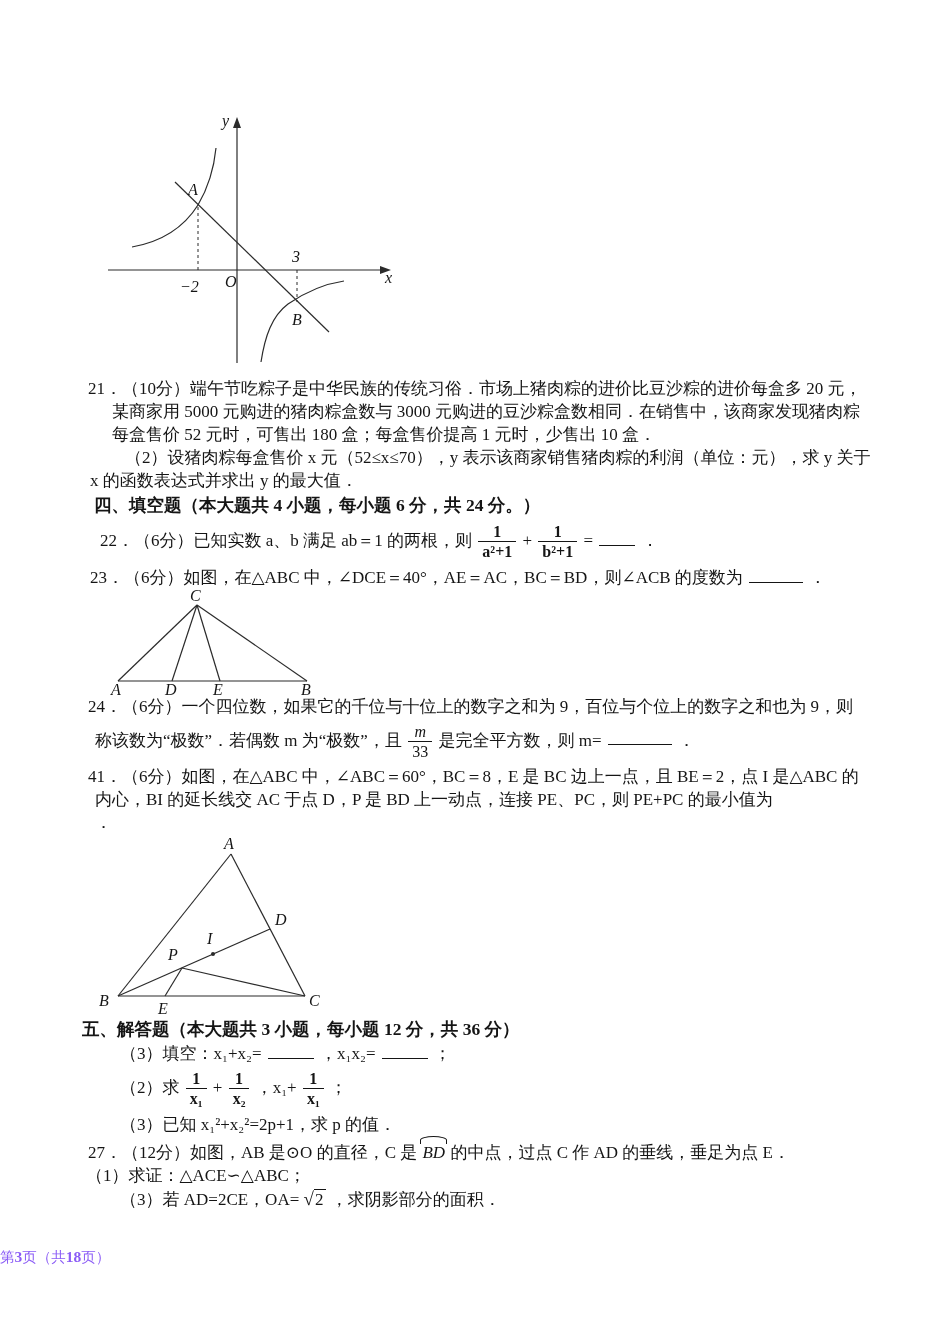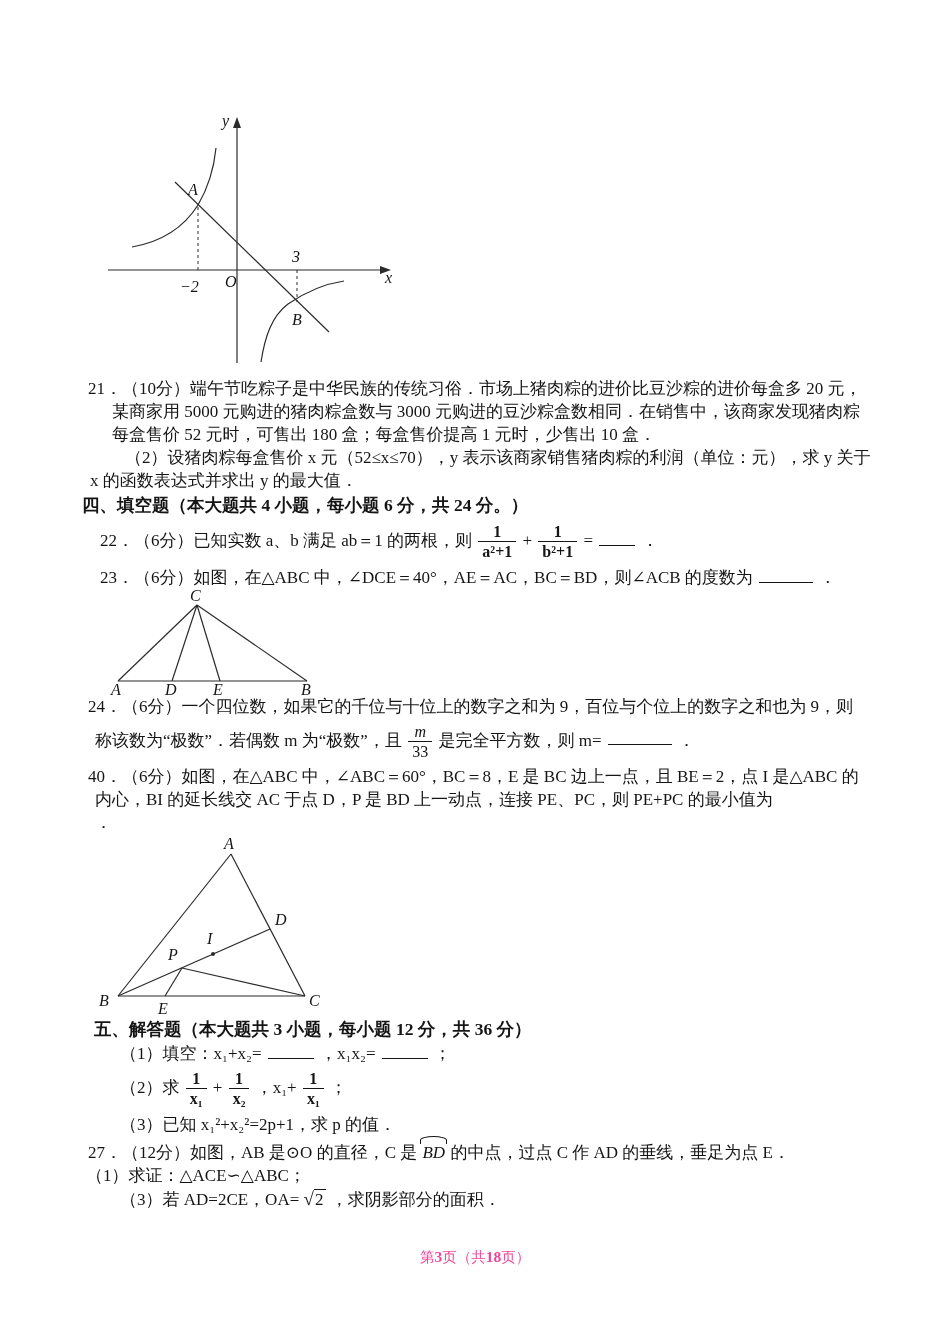--- a/index.html
+++ b/index.html
@@ -19,21 +19,21 @@
   .arc::before{content:"";position:absolute;left:-1px;right:-1px;top:-5px;height:7px;
                border:1.3px solid #151515;border-bottom:none;border-radius:100% 100% 0 0;}
   .sqrt{white-space:nowrap;}
   .sqrt .rsym{font-size:19px;}
   .sqrt .rad{border-top:1.4px solid #151515;padding:0 3px 0 1px;}
   .fig{display:block;}
   .fig text{font-size:16px;font-style:italic;fill:#151515;}
   .fig .stroke{stroke:#2b2b2b;stroke-width:1.2;fill:none;}
   .fig .dash{stroke:#2b2b2b;stroke-width:1;fill:none;stroke-dasharray:3,3;}
   .fig .fillshape{fill:#2b2b2b;stroke:none;}
-  .footer{position:absolute;left:0;width:100%;top:1248px;text-align:center;font-size:14.5px;color:#ec4899;}
+  .footer{position:absolute;left:0;width:100%;top:1248px;text-align:left;font-size:14.5px;color:#8b5cf6;}
   .footer .b{font-weight:bold;font-size:15.5px;}
 </style>
 </head>
 <body>
 
 <div class="page">
   <div class="content">
 
     <svg class="fig" width="290" height="258" viewBox="0 0 290 258" style="margin:112px 0 0 46px;">
       <line class="stroke" x1="129" y1="12" x2="129" y2="251"></line>
@@ -53,33 +53,33 @@
       <text x="80" y="83">A</text>
       <text x="184" y="213">B</text>
     </svg>
 
     <div class="ln" style="margin:7px 0 0 26px">21．（10分）端午节吃粽子是中华民族的传统习俗．市场上猪肉粽的进价比豆沙粽的进价每盒多 20 元，</div>
     <div class="ln" style="margin-left:50px">某商家用 5000 元购进的猪肉粽盒数与 3000 元购进的豆沙粽盒数相同．在销售中，该商家发现猪肉粽</div>
     <div class="ln" style="margin-left:50px">每盒售价 52 元时，可售出 180 盒；每盒售价提高 1 元时，少售出 10 盒．</div>
     <div class="ln" style="margin-left:63px">（2）设猪肉粽每盒售价 x 元（52≤x≤70），y 表示该商家销售猪肉粽的利润（单位：元），求 y 关于</div>
     <div class="ln" style="margin-left:28px">x 的函数表达式并求出 y 的最大值．</div>
 
-    <div class="sec" style="margin-left:20px">四、填空题（本大题共 4 小题，每小题 6 分，共 24 分。）</div>
+    <div class="sec" style="margin-left:32px">四、填空题（本大题共 4 小题，每小题 6 分，共 24 分。）</div>
 
     <div class="ln tallrow" style="margin-left:38px">
       <span>22．（6分）已知实数 a、b 满足 ab＝1 的两根，则</span>
       <span class="frac bf"><span class="fn">1</span><span class="fd">a²+1</span></span>
       <span>+</span>
       <span class="frac bf"><span class="fn">1</span><span class="fd">b²+1</span></span>
       <span>=</span>
       <span class="blank" style="width:36px"></span>
       <span>．</span>
     </div>
 
-    <div class="ln" style="margin-left:38px">
+    <div class="ln" style="margin-left:28px">
       <span>23．（6分）如图，在△ABC 中，∠DCE＝40°，AE＝AC，BC＝BD，则∠ACB 的度数为</span>
       <span class="blank" style="width:54px"></span>
       <span>．</span>
     </div>
 
     <svg class="fig" width="235" height="106" viewBox="0 0 235 106" style="margin-left:38px;">
       <line class="stroke" x1="18" y1="92" x2="207" y2="92"></line>
       <line class="stroke" x1="97" y1="16" x2="18" y2="92"></line>
       <line class="stroke" x1="97" y1="16" x2="72" y2="92"></line>
       <line class="stroke" x1="97" y1="16" x2="120" y2="92"></line>
@@ -93,45 +93,45 @@
 
     <div class="ln" style="margin-left:26px">24．（6分）一个四位数，如果它的千位与十位上的数字之和为 9，百位与个位上的数字之和也为 9，则</div>
     <div class="ln tallrow" style="margin-left:33px">
       <span>称该数为“极数”．若偶数 m 为“极数”，且</span>
       <span class="frac"><span class="fn it">m</span><span class="fd">33</span></span>
       <span>是完全平方数，则 m=</span>
       <span class="blank" style="width:64px"></span>
       <span>．</span>
     </div>
 
-    <div class="ln" style="margin-left:26px">40．（6分）如图，在△ABC 中，∠ABC＝60°，BC＝8，E 是 BC 边上一点，且 BE＝2，点 I 是△ABC 的</div>
+    <div class="ln" style="margin-left:26px">41．（6分）如图，在△ABC 中，∠ABC＝60°，BC＝8，E 是 BC 边上一点，且 BE＝2，点 I 是△ABC 的</div>
     <div class="ln" style="margin-left:33px">内心，BI 的延长线交 AC 于点 D，P 是 BD 上一动点，连接 PE、PC，则 PE+PC 的最小值为</div>
     <div class="ln" style="margin-left:33px">．</div>
 
     <svg class="fig" width="250" height="180" viewBox="0 0 250 180" style="margin:2px 0 0 23px;">
       <line class="stroke" x1="146" y1="18" x2="33" y2="160"></line>
       <line class="stroke" x1="146" y1="18" x2="220" y2="160"></line>
       <line class="stroke" x1="33" y1="160" x2="220" y2="160"></line>
       <line class="stroke" x1="33" y1="160" x2="185" y2="93"></line>
       <line class="stroke" x1="97" y1="132" x2="80" y2="160"></line>
       <line class="stroke" x1="97" y1="132" x2="220" y2="160"></line>
       <circle class="fillshape" cx="128" cy="118" r="2"></circle>
       <text x="139" y="13">A</text>
       <text x="14" y="170">B</text>
       <text x="224" y="170">C</text>
       <text x="190" y="89">D</text>
       <text x="122" y="108">I</text>
       <text x="83" y="124">P</text>
       <text x="73" y="178">E</text>
     </svg>
 
-    <div class="sec" style="margin-left:32px">五、解答题（本大题共 3 小题，每小题 12 分，共 36 分）</div>
+    <div class="sec" style="margin-left:20px">五、解答题（本大题共 3 小题，每小题 12 分，共 36 分）</div>
 
     <div class="ln" style="margin-left:58px">
-      <span>（1）填空：x₁+x₂=</span>
+      <span>（3）填空：x₁+x₂=</span>
       <span class="blank" style="width:46px"></span>
       <span>，x₁x₂=</span>
       <span class="blank" style="width:46px"></span>
       <span>；</span>
     </div>
     <div class="ln tallrow" style="margin-left:58px">
       <span>（2）求</span>
       <span class="frac bf"><span class="fn">1</span><span class="fd">x₁</span></span>
       <span>+</span>
       <span class="frac bf"><span class="fn">1</span><span class="fd">x₂</span></span>

